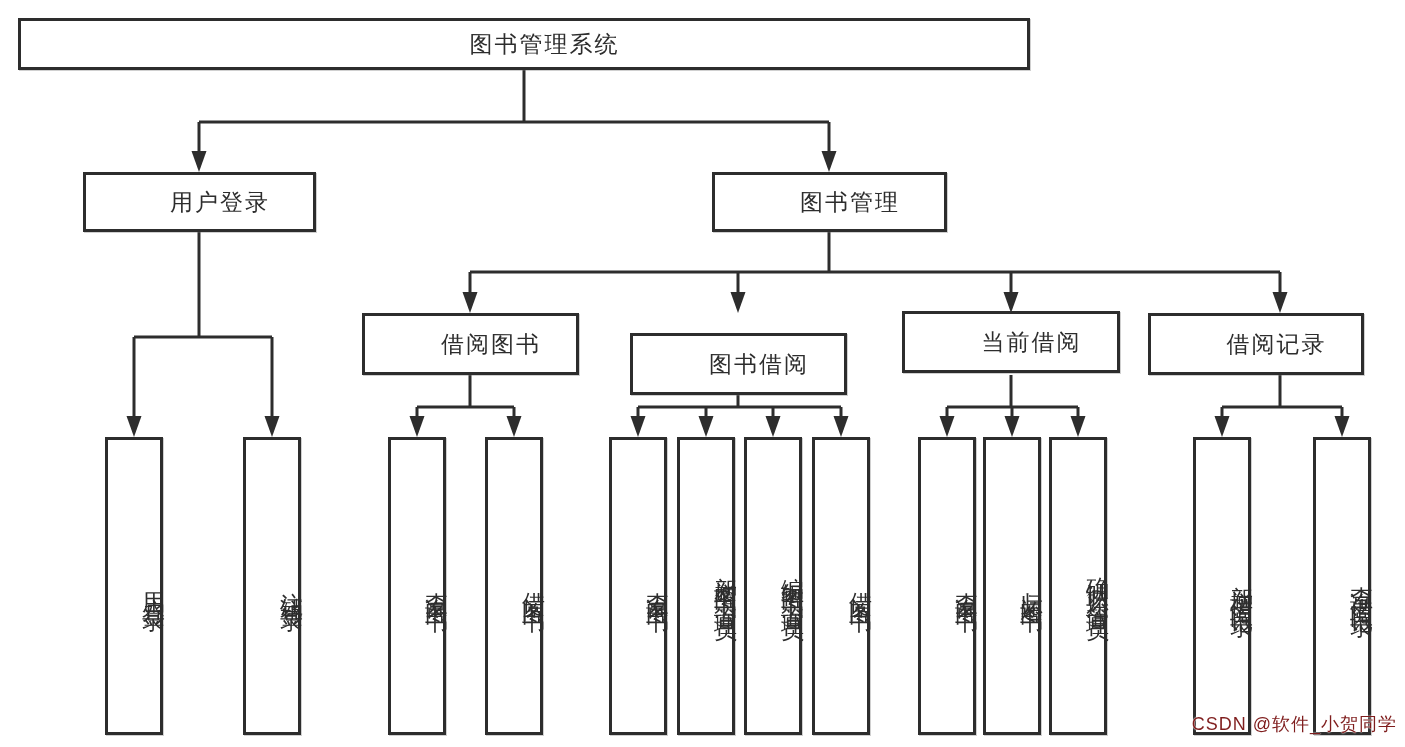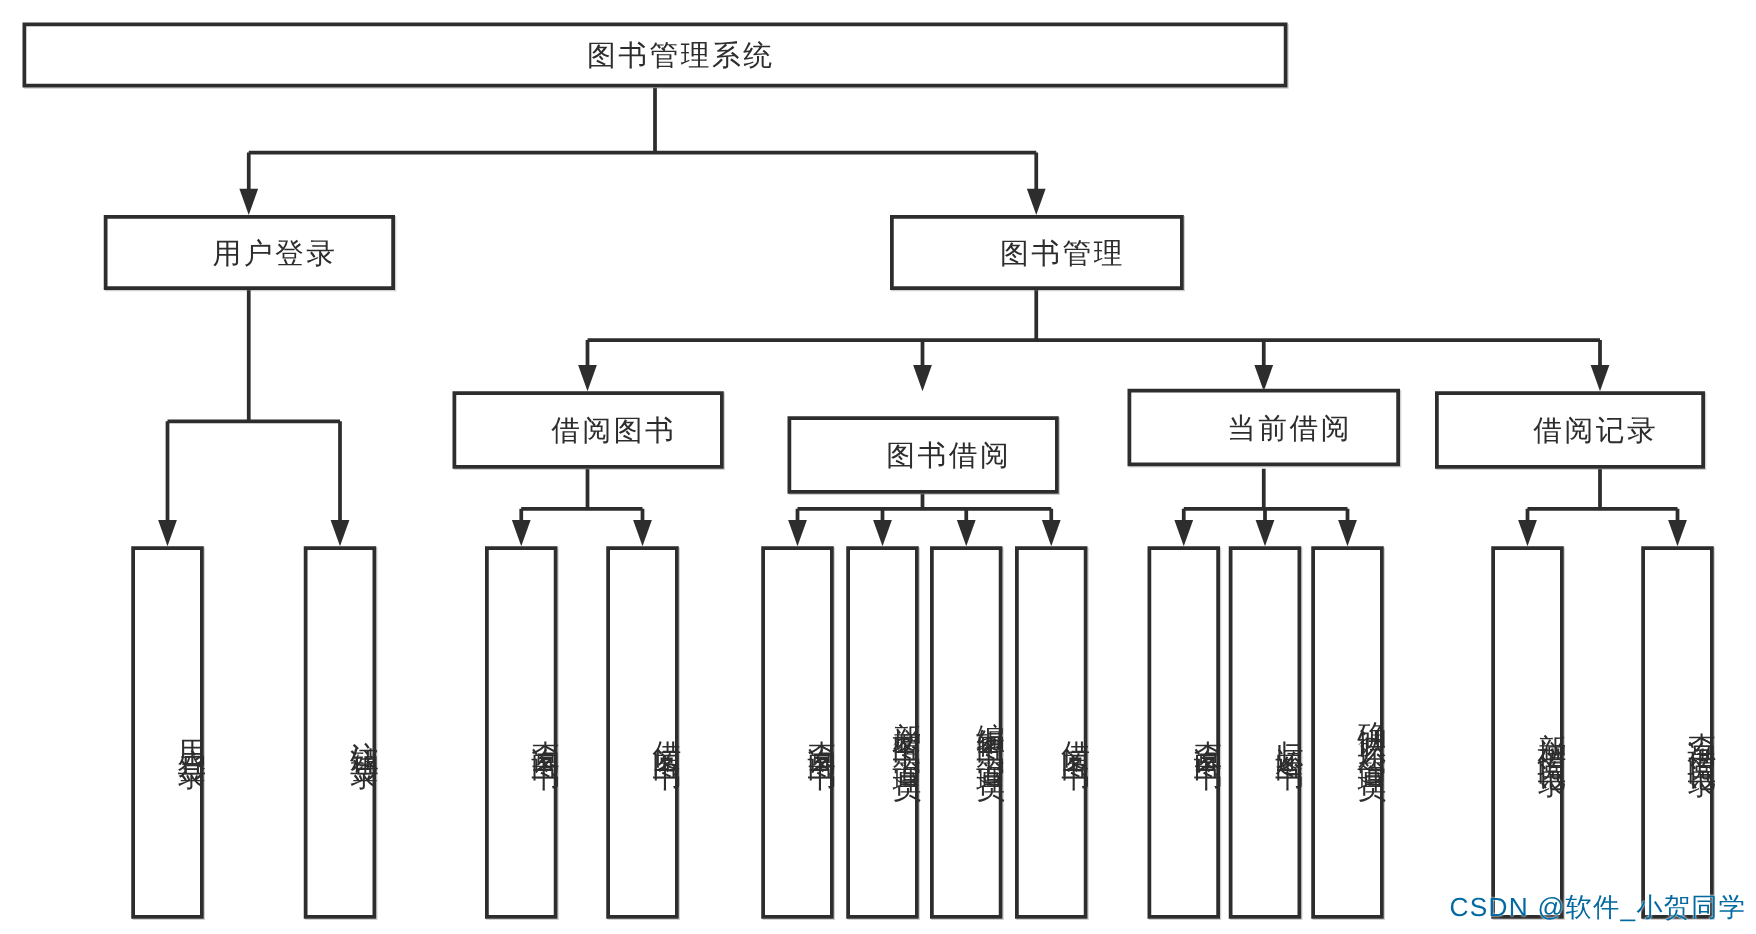--- a/index.html
+++ b/index.html
@@ -49,23 +49,23 @@
   .leaf  { top: 437px; width: 58px; height: 298px; }
   .a1 { left: 105px; }  .a2 { left: 243px; }
   .b1 { left: 388px; }  .b2 { left: 485px; }
   .c1 { left: 609px; }  .c2 { left: 677px; }  .c3 { left: 744px; }  .c4 { left: 812px; }
   .d1 { left: 918px; }  .d2 { left: 983px; }  .d3 { left: 1049px; }
   .e1 { left: 1193px; } .e2 { left: 1313px; }
   .watermark {
     position: absolute;
     right: 8px;
     top: 712px;
-    font-size: 21px;
+    font-size: 18px;
     letter-spacing: 1px;
-    color: #0369a1;
+    color: #7f1d1d;
     text-shadow: 0 0 2px #ffffff, 0 0 1px #ffffff;
     z-index: 5;
   }
 </style>
 </head>
 <body>
 
 <div class="canvas">
 
   <svg class="connectors" viewBox="0 0 1405 747" xmlns="http://www.w3.org/2000/svg">

